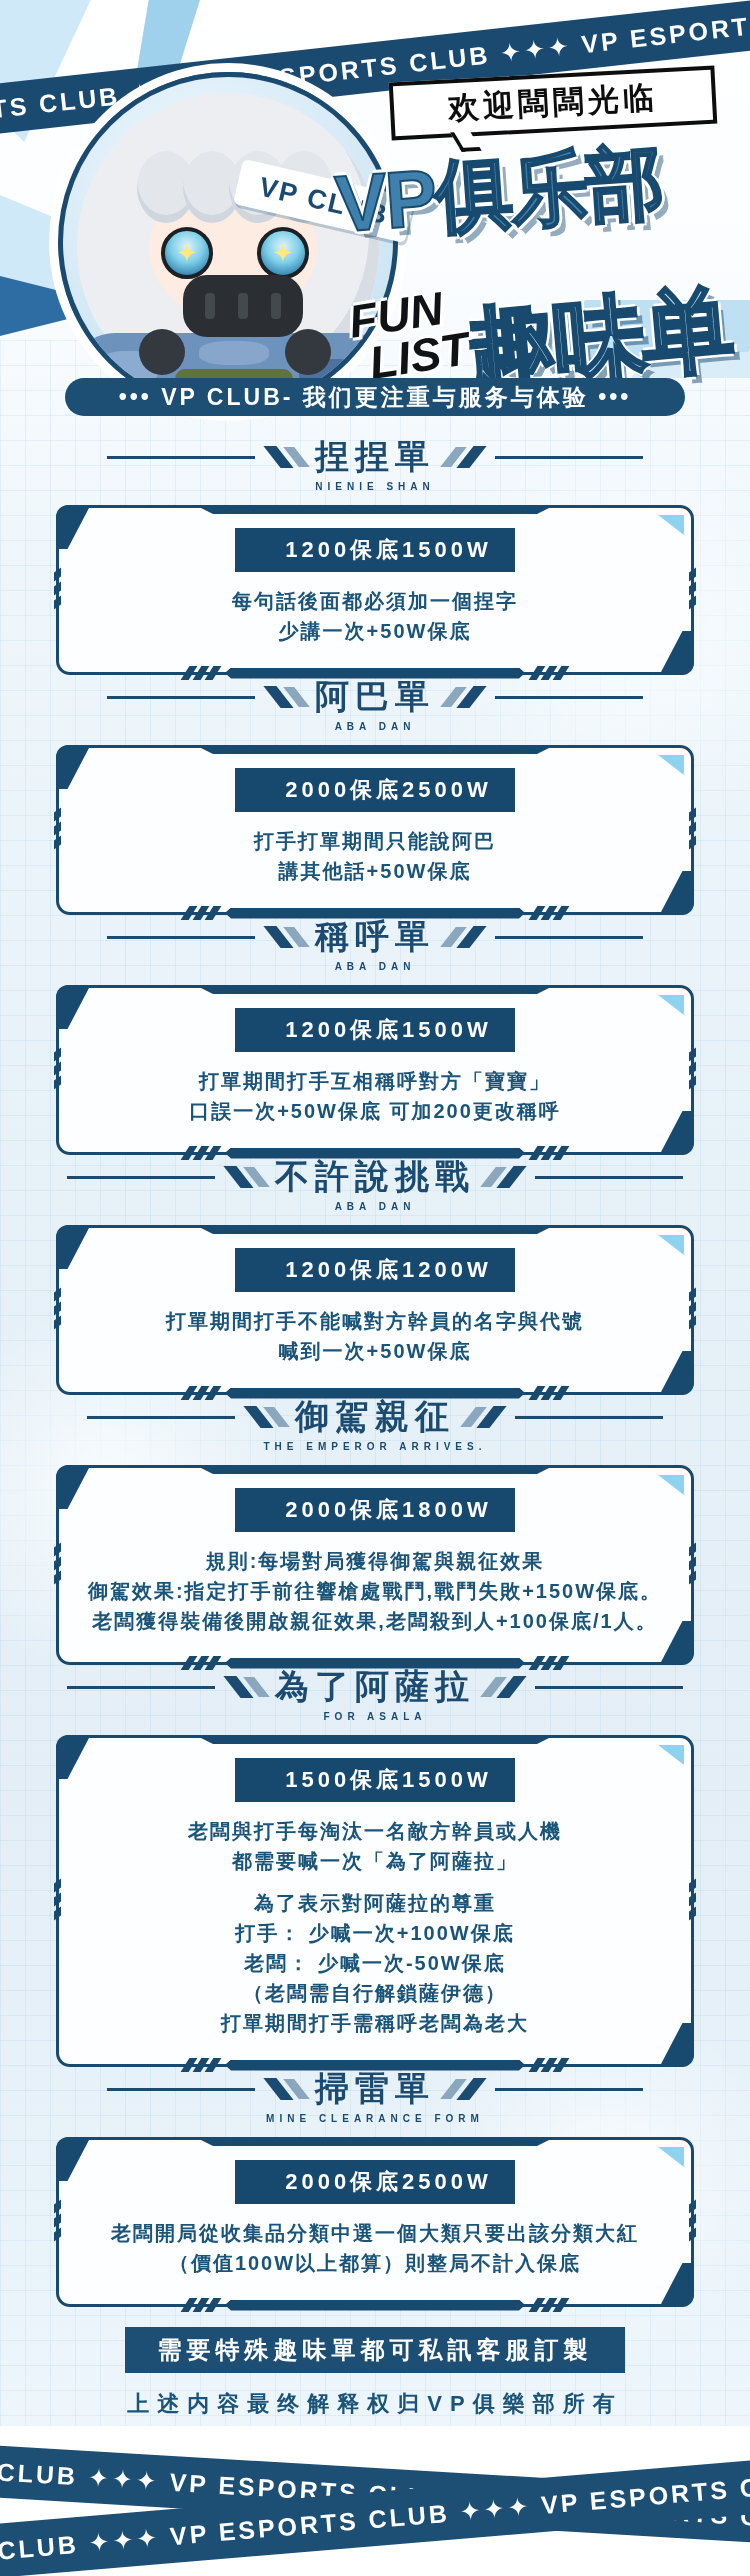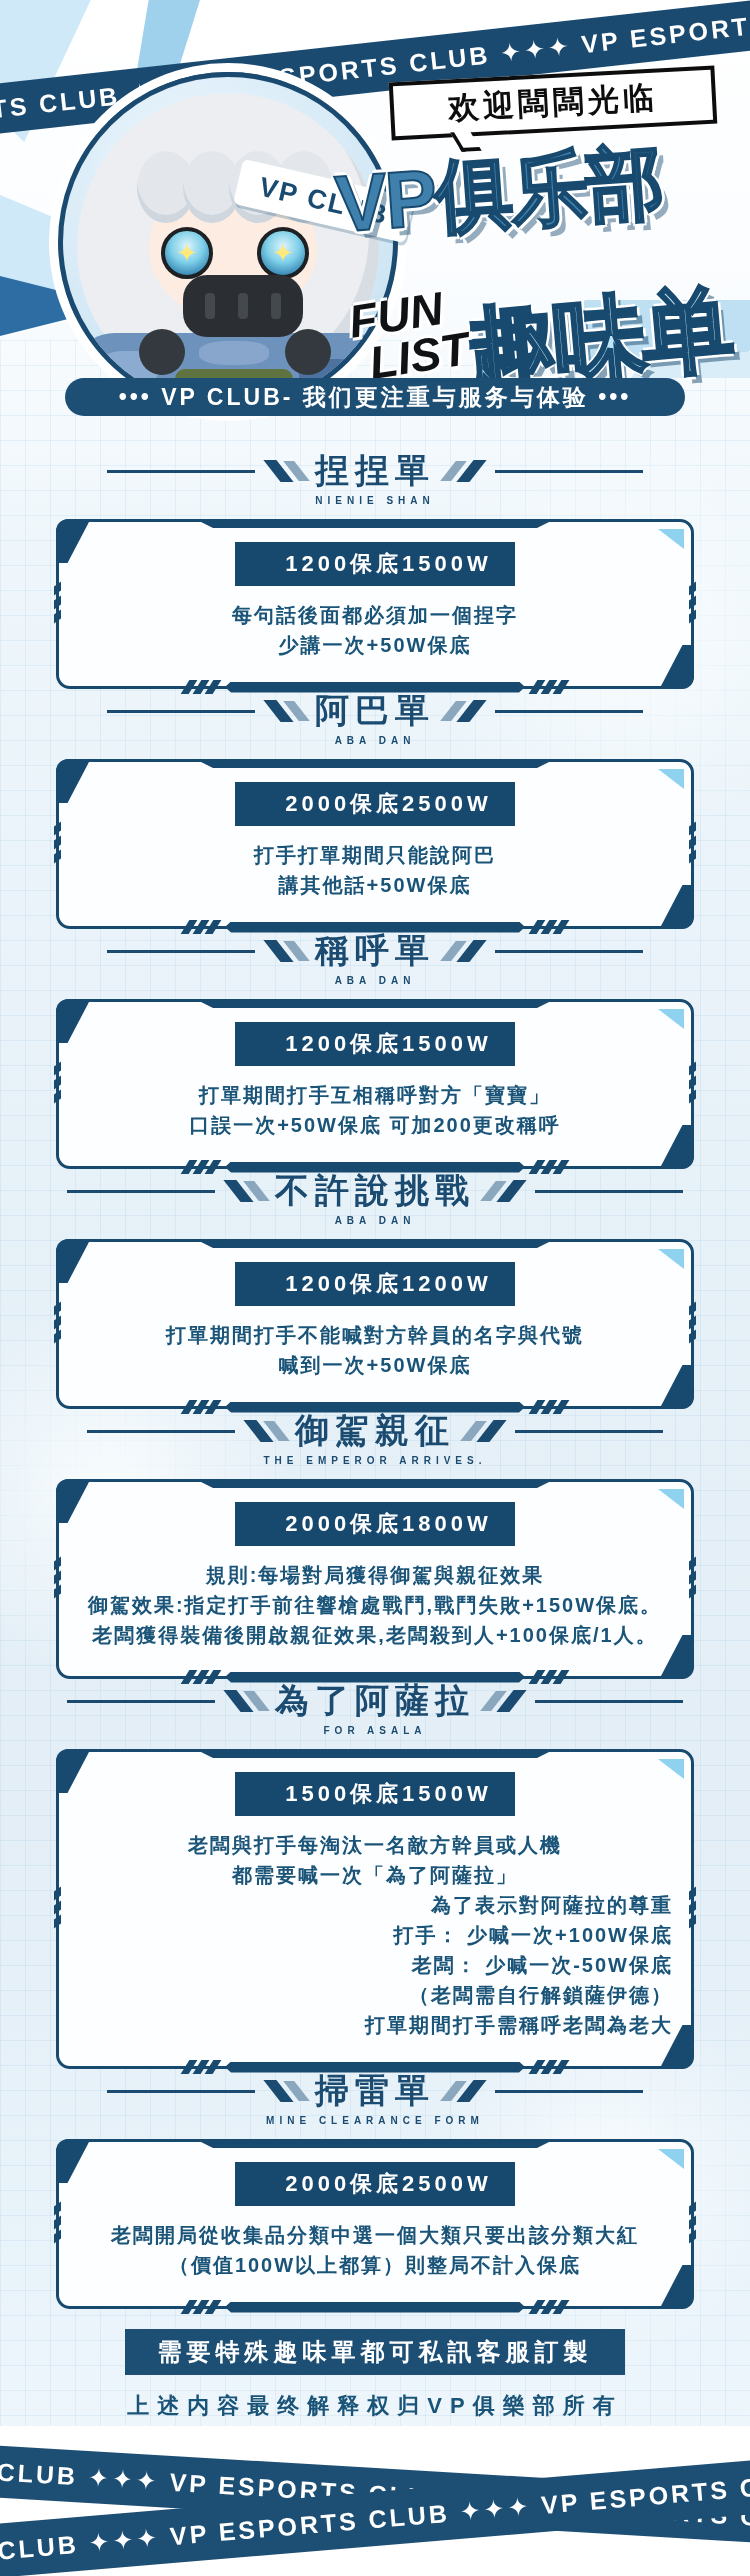--- a/index.html
+++ b/index.html
@@ -107,21 +107,21 @@
   .tagline{
     position:absolute; left:65px; top:378px; width:620px; height:38px; z-index:7;
     background:#1d4e74; border-radius:20px;
     display:flex; align-items:center; justify-content:center;
     color:#fff; font-weight:bold; font-size:23px; letter-spacing:3px;
   }
 
   
   .sec{ position:relative; z-index:1; }
   .sec-head{ height:44px; display:flex; align-items:center; justify-content:center; }
-  .sec:first-child .sec-head{ margin-top:14px; }
+  .sec:first-child .sec-head{ }
   .hline{ width:148px; height:3px; background:#1b4b70; }
   .slash{ display:inline-block; width:13px; height:22px; margin:0 3px; }
   .slash.dark{ background:#1b4b70; }
   .slash.light{ background:#8aa7bd; width:11px; height:20px; }
   .skL{ transform:skewX(38deg); } .skR{ transform:skewX(-38deg); }
   .gapL{ margin-right:14px; } .gapR{ margin-left:14px; }
   .sec-title{ font-size:34px; font-weight:900; color:#1b4b70; letter-spacing:6px; margin:0 10px; white-space:nowrap; }
   .sec-sub{ margin-top:2px; height:14px; text-align:center; font-size:10px; font-weight:bold; color:#1b4b70; letter-spacing:5px; }
 
   .card{
@@ -143,21 +143,21 @@
   .dec-bot{ position:absolute; left:50%; bottom:-8px; transform:translateX(-50%); display:flex; align-items:center; gap:8px; }
   .dec-bot .t{ display:flex; gap:4px; }
   .dec-bot .t i{ width:8px; height:14px; background:#174a6e; transform:skewX(-32deg); }
   .dec-bot .bar{ width:300px; height:11px; background:#174a6e; clip-path:polygon(2% 0,98% 0,100% 50%,98% 100%,2% 100%,0 50%); }
 
   .price{
     display:block; width:max-content; margin:0 auto; background:#17486d; color:#ffffff;
     font-size:22px; font-weight:bold; letter-spacing:4px; padding:7px 23px 7px 50px; text-align:center;
   }
   .card-body{ margin-top:14px; text-align:center; }
-  .para + .para{ margin-top:0;text-align:right; }
+  .para + .para{ margin-top:12px; }
   .line{ font-size:20px; line-height:30px; font-weight:bold; color:#1a5478; letter-spacing:2px; white-space:nowrap; }
 
   
   .cta{
     position:relative; z-index:3; display:flex; align-items:center; justify-content:center;
     width:500px; height:46px; margin:20px auto 0; background:#1d4e74;
     color:#fff; font-size:24px; font-weight:bold; letter-spacing:5px;
   }
   .disclaimer{
     position:relative; z-index:3; margin-top:16px; text-align:center;

